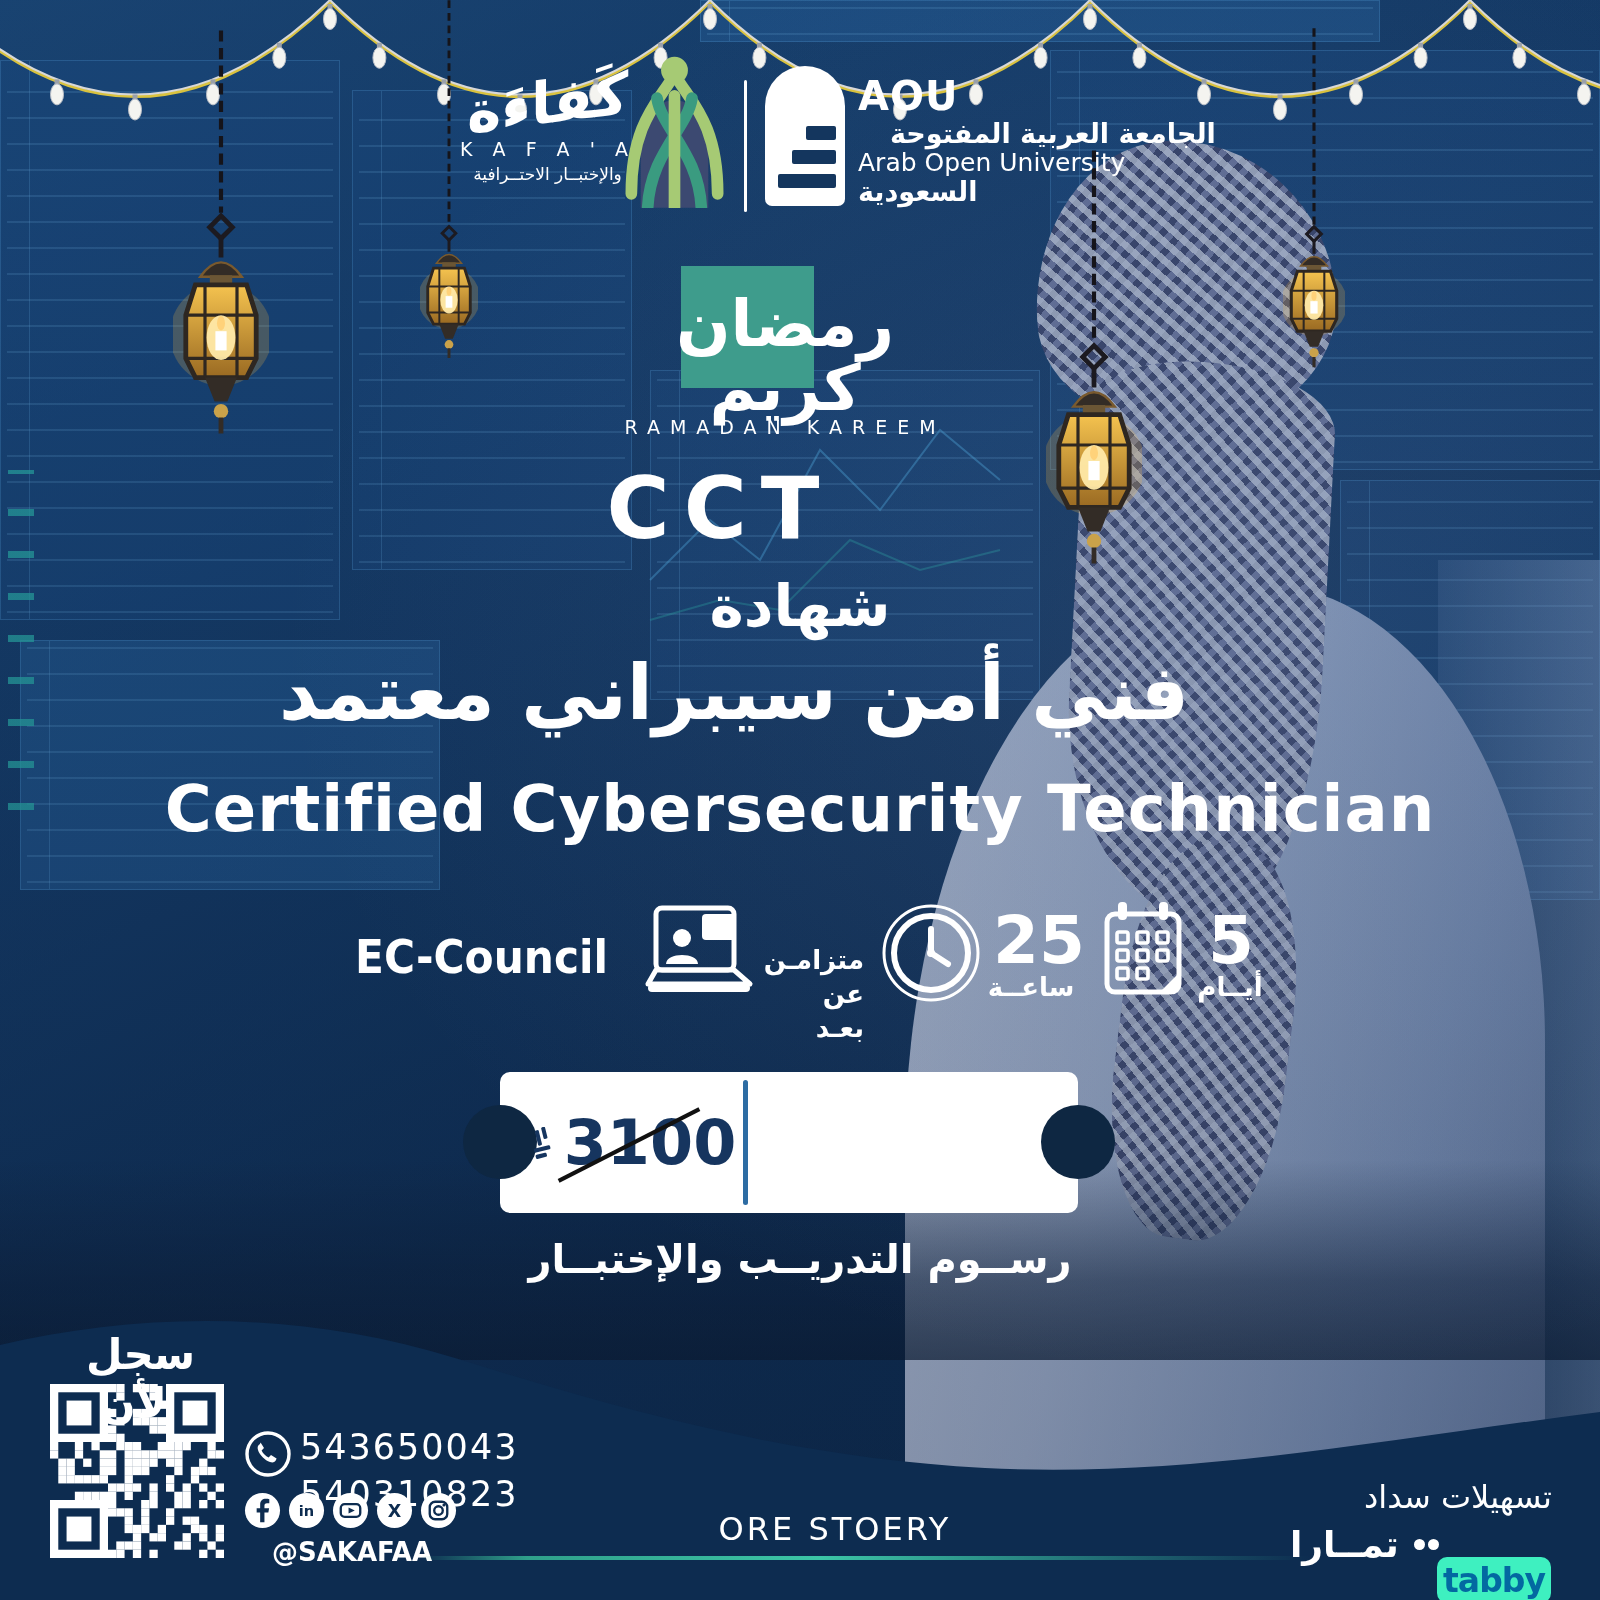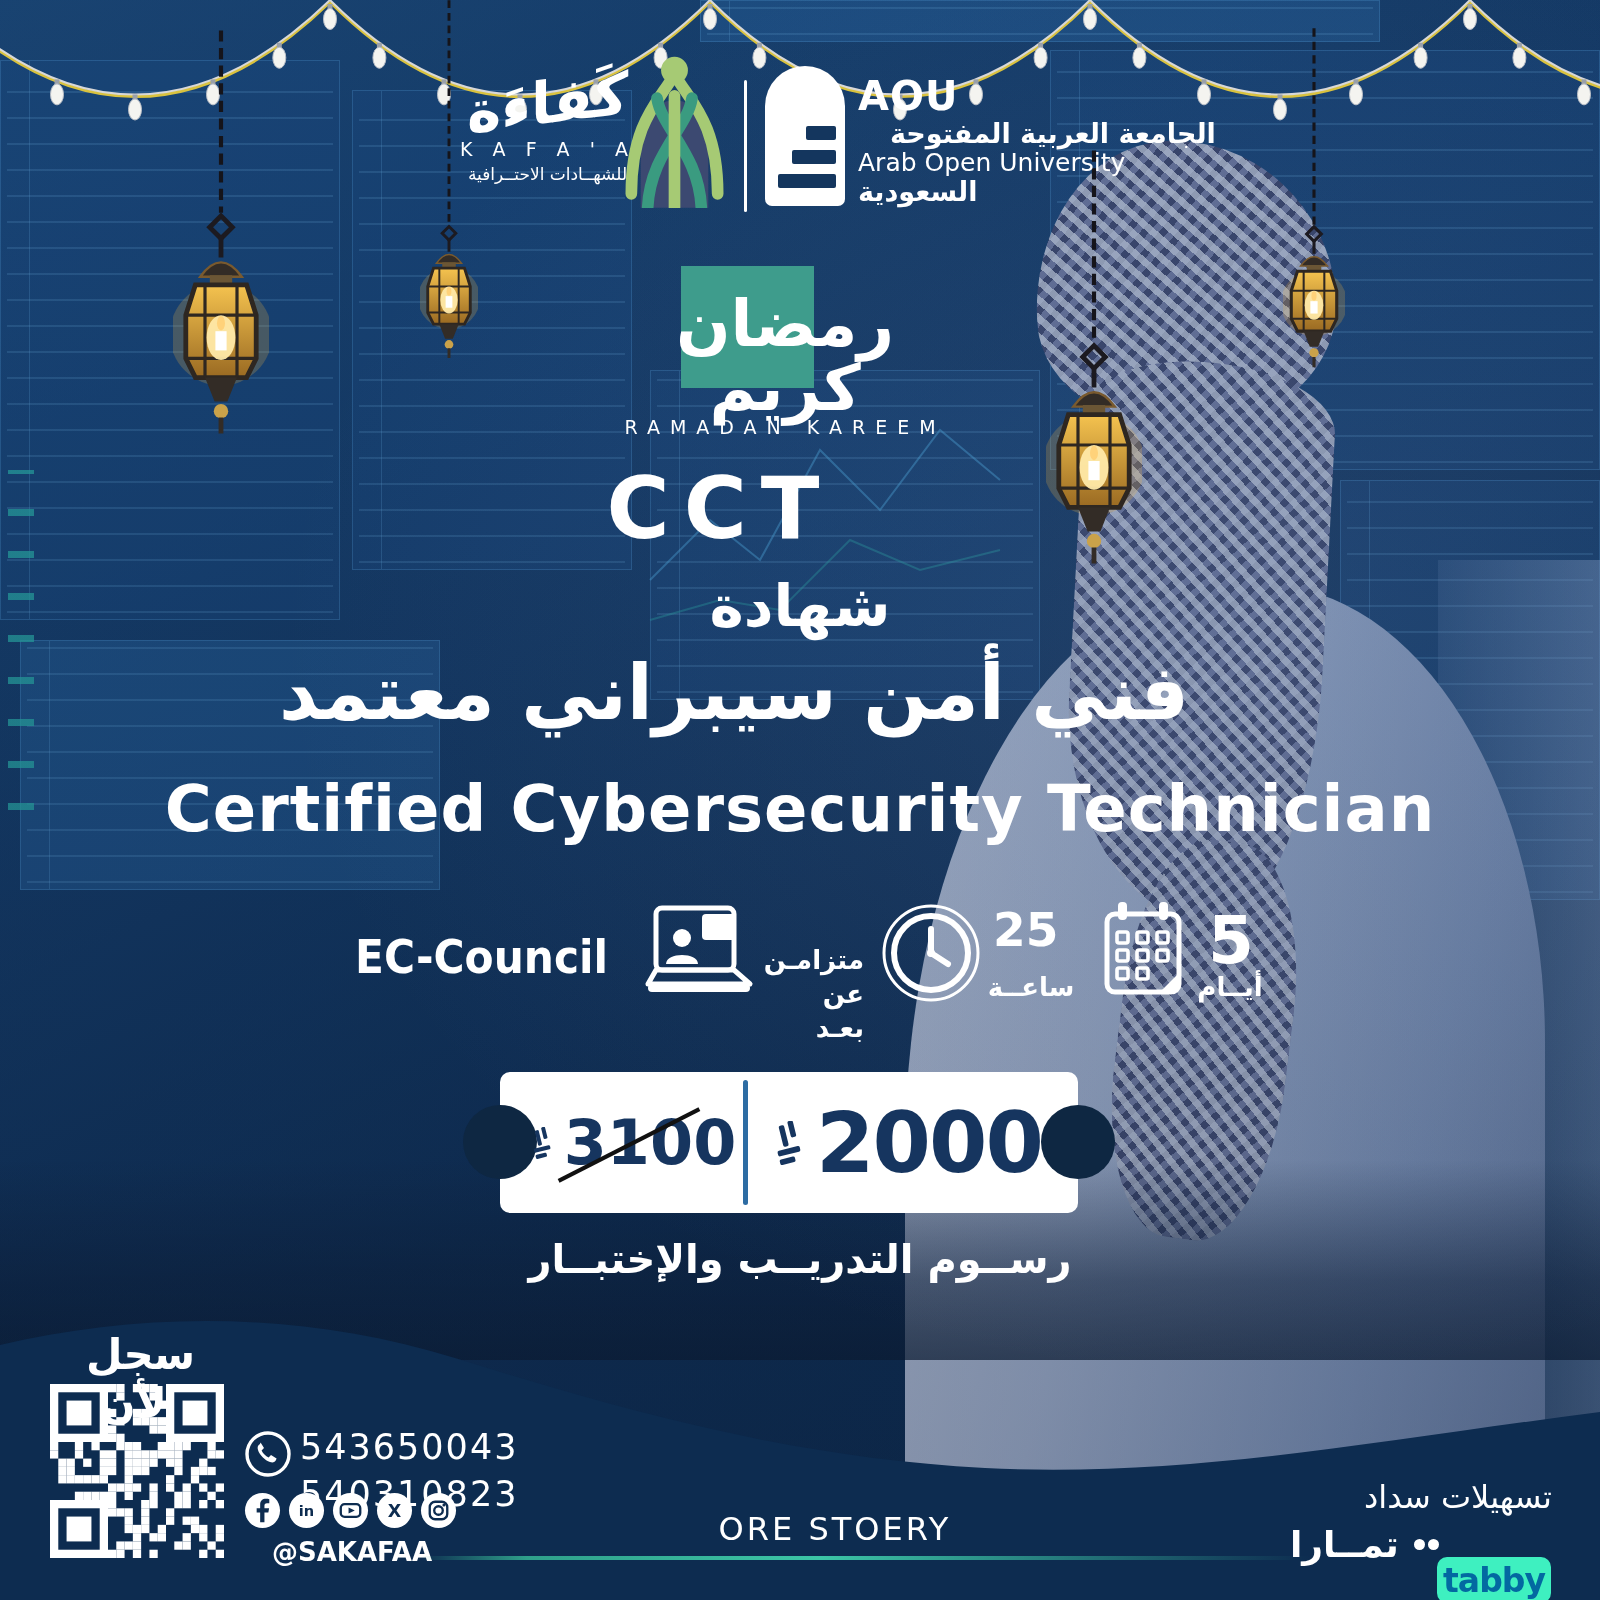--- a/index.html
+++ b/index.html
@@ -68,21 +68,21 @@
   .cert-ar{position:absolute;left:0;top:572px;width:1600px;text-align:center;font-size:58px;font-weight:bold;}
   .title-ar{position:absolute;left:0;top:648px;width:1468px;text-align:center;font-size:76px;font-weight:bold;}
   .title-en{position:absolute;left:0;top:772px;width:1600px;text-align:center;
     font-size:64px;font-weight:bold;letter-spacing:1px;}
 
   
   .ec{position:absolute;left:355px;top:930px;font-size:46px;font-weight:bold;transform:scaleX(.92);
     transform-origin:left;}
   .mode-text{position:absolute;left:768px;top:944px;width:96px;text-align:right;
     font-size:26px;font-weight:bold;line-height:1.3;direction:rtl;}
-  .hours-val{position:absolute;left:993px;top:902px;font-size:47px;font-weight:bold;}
+  .hours-val{position:absolute;left:993px;top:902px;font-size:66px;font-weight:bold;}
   .hours-label{position:absolute;left:985px;top:972px;width:92px;text-align:center;
     font-size:26px;font-weight:bold;direction:rtl;}
   .days-val{position:absolute;left:1208px;top:902px;font-size:66px;font-weight:bold;}
   .days-label{position:absolute;left:1190px;top:972px;width:80px;text-align:center;
     font-size:26px;font-weight:bold;direction:rtl;}
 
   
   .ticket{position:absolute;left:500px;top:1072px;width:578px;height:141px;background:#fff;border-radius:10px;}
   .notch{position:absolute;width:74px;height:74px;border-radius:50%;background:#0e2742;top:33px;}
   .notch.l{left:-37px;} .notch.r{right:-37px;}
@@ -251,21 +251,21 @@
     <use href="#lantern" x="0" y="118" width="60" height="150"></use>
   </svg>
   <svg class="abs" style="left:1283px;top:28px;" width="62" height="350" viewBox="0 0 60 338">
     <line x1="30" y1="0" x2="30" y2="190" stroke="#15141a" stroke-width="3" stroke-dasharray="8 5"></line>
     <use href="#lantern" x="0" y="188" width="60" height="150"></use>
   </svg>
 
   <div class="kafaa">
     <div class="callig">كَفاءَة</div>
     <div class="latin">K A F A ' A</div>
-    <div class="tag">للشهــادات الاحتــرافية</div>
+    <div class="tag">والإختبــار الاحتــرافية</div>
   </div>
 
   <svg class="abs" style="left:622px;top:56px;" width="105" height="152" viewBox="0 0 90 130">
     <path d="M45 38 C27 38 16 53 16 73 V130 H74 V73 C74 53 63 38 45 38 Z" fill="#3e4a72" opacity="0.95"></path>
     <path d="M8 118 C8 62 28 42 41 22" fill="none" stroke="#a6ca74" stroke-width="10" stroke-linecap="round"></path>
     <path d="M82 118 C82 62 62 42 49 22" fill="none" stroke="#a6ca74" stroke-width="10" stroke-linecap="round"></path>
     <path d="M22 130 C24 84 56 62 60 36" fill="none" stroke="#3a9b80" stroke-width="10" stroke-linecap="round"></path>
     <path d="M68 130 C66 84 34 62 30 36" fill="none" stroke="#3a9b80" stroke-width="10" stroke-linecap="round"></path>
     <path d="M45 130 V34" fill="none" stroke="#a6ca74" stroke-width="10" stroke-linecap="round"></path>
     <circle cx="45" cy="12" r="11.5" fill="#a6ca74"></circle>
@@ -350,31 +350,20 @@
           <rect x="9" y="2" width="4.6" height="18" rx="1.5"></rect>
           <rect x="17" y="0" width="4.6" height="14" rx="1.5"></rect>
           <rect x="3" y="22" width="19" height="4.8" rx="1.5"></rect>
           <rect x="3" y="29.5" width="13" height="4.8" rx="1.5"></rect>
         </g>
       </svg>
       <div class="price-old">
         <span>3100</span>
         <span class="strike"></span>
       </div>
-    </div>
-    <div class="price-cell price-new-cell">
-      <svg width="36" height="44" viewBox="0 0 30 36">
-        <g fill="#16355f" transform="rotate(-14 15 18)">
-          <rect x="9" y="2" width="4.6" height="18" rx="1.5"></rect>
-          <rect x="17" y="0" width="4.6" height="14" rx="1.5"></rect>
-          <rect x="3" y="22" width="19" height="4.8" rx="1.5"></rect>
-          <rect x="3" y="29.5" width="13" height="4.8" rx="1.5"></rect>
-        </g>
-      </svg>
-      <div class="price-new">2000</div>
     </div>
   </div>
   <div class="fees-note">رســوم التدريــب والإختبــار</div>
 
   <svg class="wave" width="1600" height="310" viewBox="0 0 1600 310">
     <path d="M0 55 C140 22 300 20 455 68 C640 126 800 168 985 178 C1190 188 1380 150 1600 122 L1600 310 L0 310 Z" fill="#0d2c50"></path>
   </svg>
 
   <div class="register">سجل الأن</div>
   <svg id="qr" class="qr" width="182" height="174" viewBox="0 0 21 21">

